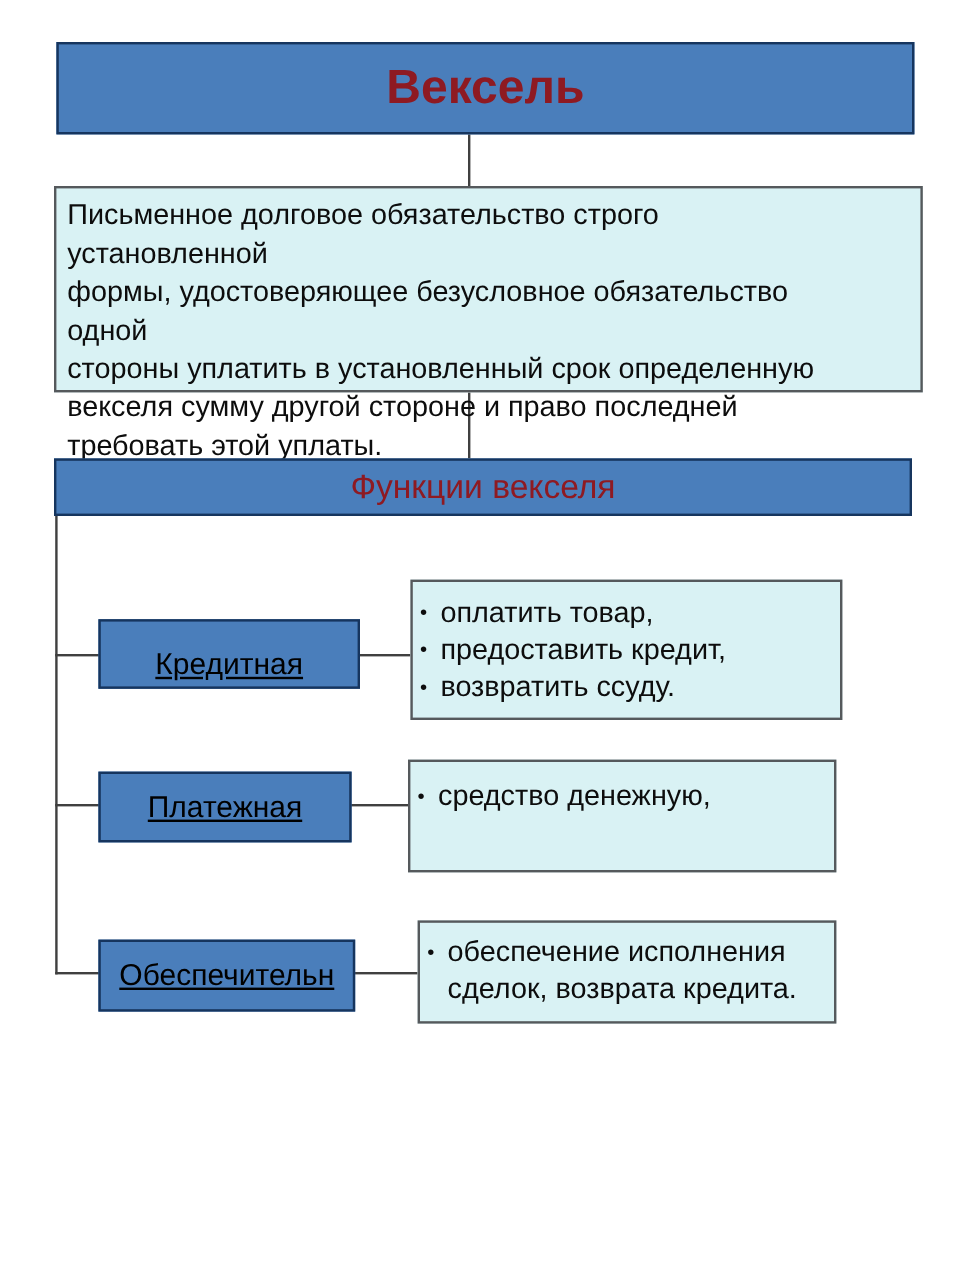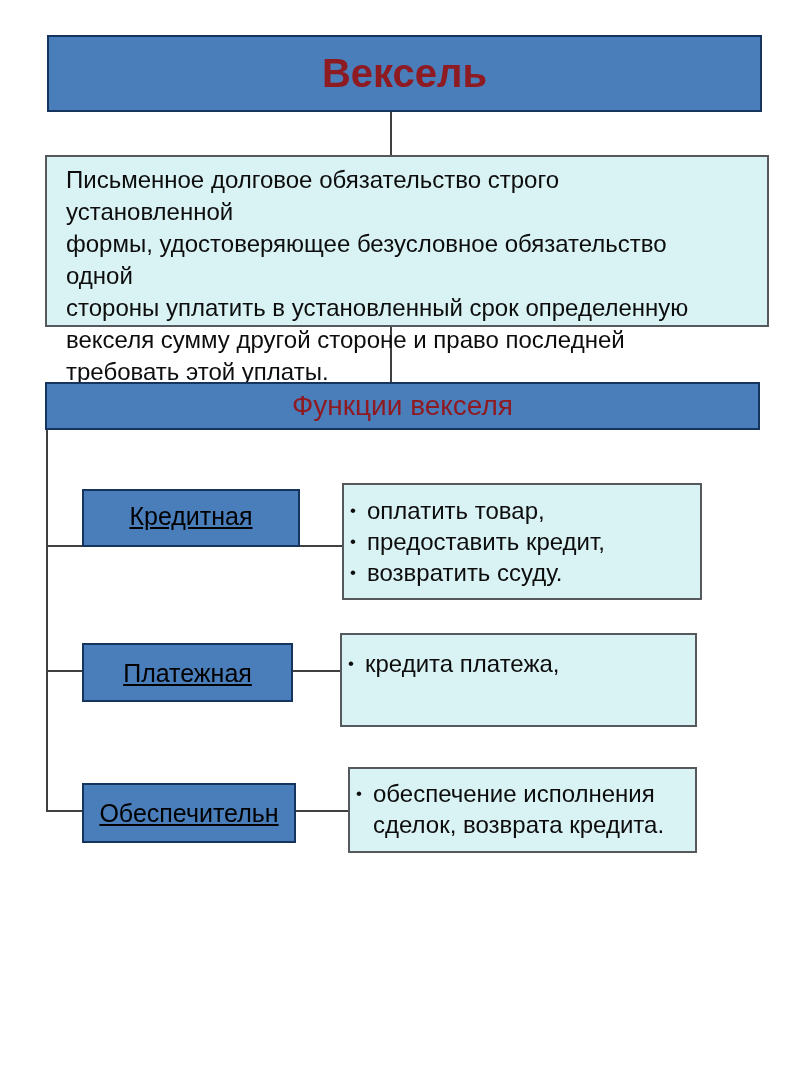--- a/index.html
+++ b/index.html
@@ -11,30 +11,30 @@
   .blue{background:var(--blue,#4a7ebb);border:2px solid var(--blueBorder,#16355e);}
   .cyan{background:var(--cyan,#d9f2f4);border:2px solid var(--cyanBorder,#55595c);}
   .vline{position:absolute;width:2px;background:var(--line,#404040);}
   .hline{position:absolute;height:2px;background:var(--line,#404040);}
 
   .title-box{left:47px;top:35px;width:715px;height:77px;
     display:flex;align-items:center;justify-content:center;
     font-size:40px;font-weight:bold;color:var(--red,#8e1a22);}
 
   .def-box{left:45px;top:155px;width:724px;height:172px;
-    padding:7px 19px;font-size:24px;overflow:visible;}
+    padding:7px 9px;font-size:24px;overflow:visible;}
   .def-line{line-height:32px;white-space:nowrap;}
 
   .banner{left:45px;top:382px;width:715px;height:48px;
     display:flex;align-items:center;justify-content:center;
     font-size:28px;color:var(--red,#8e1a22);}
 
   .func-box{text-align:center;font-size:25px;color:#000;overflow:visible;}
   .func-line{text-decoration:underline;line-height:33px;white-space:nowrap;}
-  .func-1{left:82px;top:489px;width:218px;height:58px;padding-top:9px;}
+  .func-1{left:82px;top:516px;width:218px;height:58px;padding-top:20px;}
   .func-2{left:82px;top:643px;width:211px;height:59px;padding-top:12px;}
   .func-3{left:82px;top:783px;width:214px;height:60px;padding-top:12px;}
 
   .bullet-box{font-size:24px;overflow:visible;}
   .bb-1{left:342px;top:483px;width:360px;height:117px;padding:10px 6px 0 6px;}
   .bb-2{left:340px;top:633px;width:357px;height:94px;padding:13px 6px 0 6px;}
   .bb-3{left:348px;top:767px;width:349px;height:86px;padding:9px 6px 0 6px;}
   .b-row{display:flex;line-height:31px;}
   .b-dot{flex:none;width:17px;font-size:17px;}
   .b-text{white-space:nowrap;}
@@ -86,21 +86,21 @@
       <span class="b-text">возвратить ссуду.</span>
     </div>
   </div>
 
   <div class="abs blue func-box func-2">
     <div class="func-line">Платежная</div>
   </div>
   <div class="abs cyan bullet-box bb-2">
     <div class="b-row">
       <span class="b-dot">•</span>
-      <span class="b-text">кредита платежа,</span>
+      <span class="b-text">средство денежную,</span>
     </div>
     <div class="b-row">
       <span class="b-dot"></span>
     </div>
   </div>
 
   <div class="abs blue func-box func-3">
     <div class="func-line">Обеспечительн</div>
   </div>
   <div class="abs cyan bullet-box bb-3">

